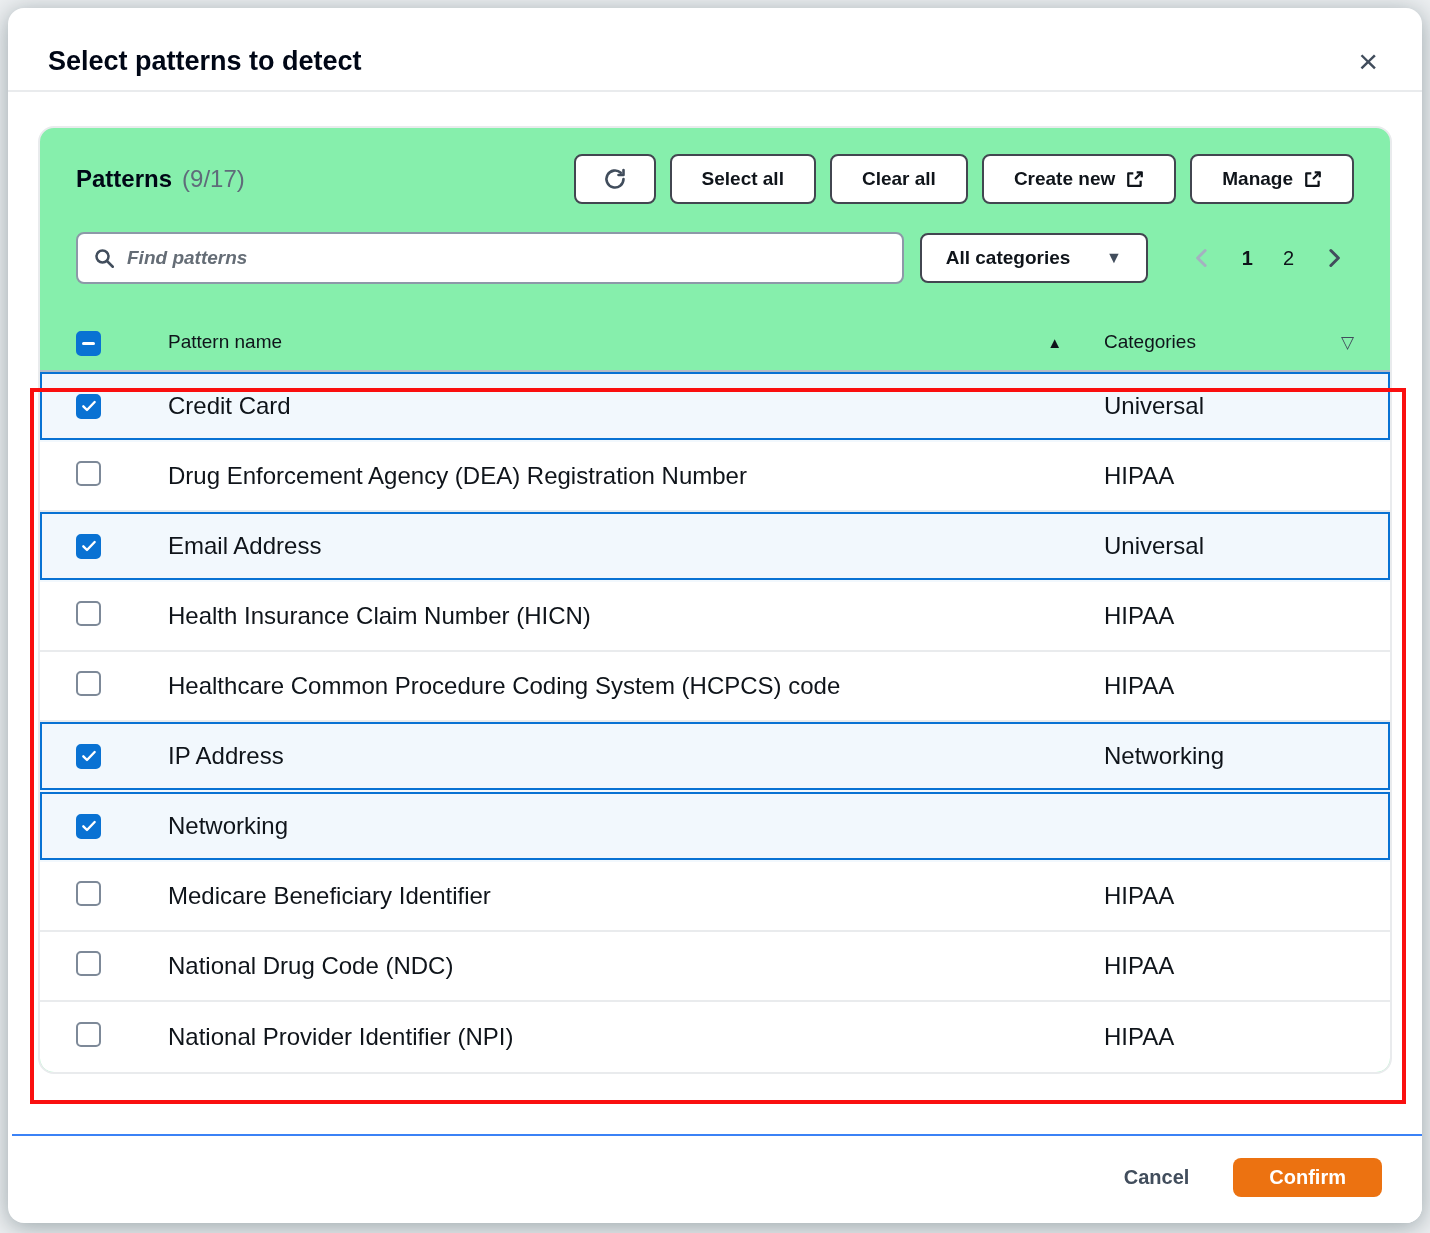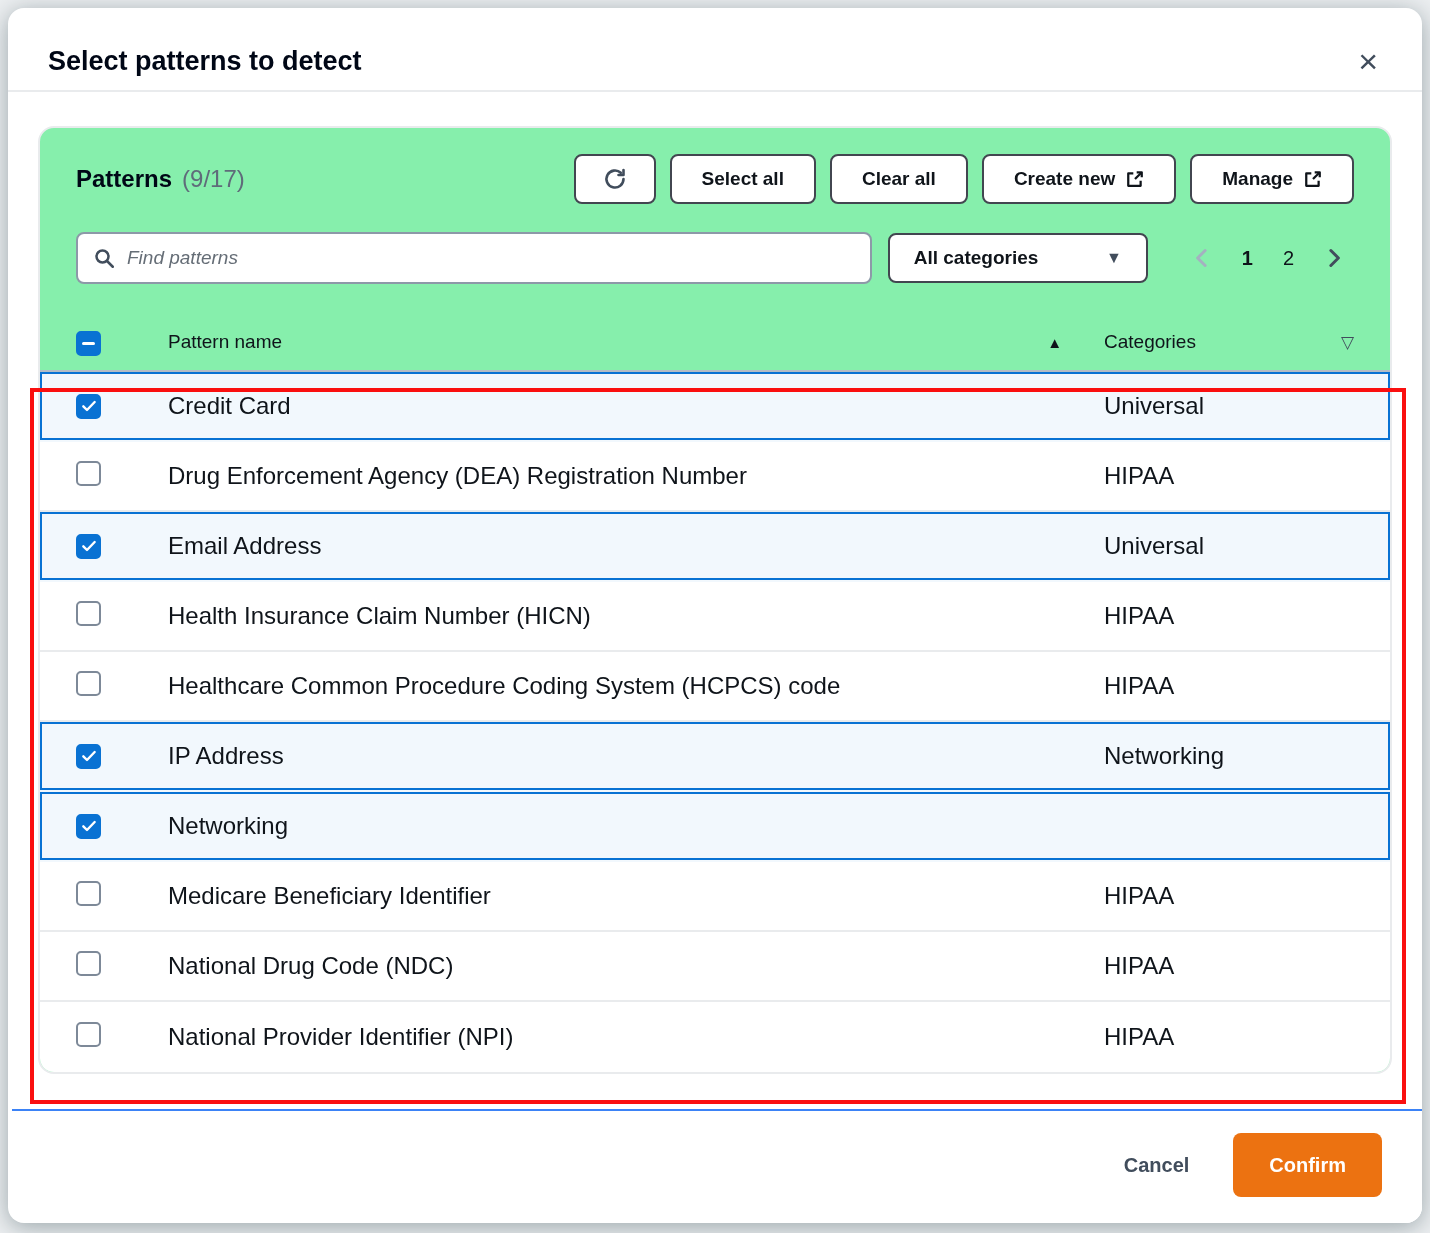--- a/index.html
+++ b/index.html
@@ -82,25 +82,25 @@
     height: 52px;
     border: 2px solid #8d99a8;
     border-radius: 8px;
     display: flex; align-items: center; gap: 11px;
     padding: 0 16px;
     background: #fff;
   }
   .search-box input {
     flex: 1; border: none; outline: none;
     font-family: "Liberation Sans", sans-serif;
-    font-size: 19px; color: #0f141a; background: transparent;
+    font-size: 19px; color: #0f141a; background: transparent; font-weight: bold;
   }
   .search-box input::placeholder { font-style: italic; color: #656d76; opacity: 1; }
 
-  .dropdown-btn { width: 260px; justify-content: space-between; padding: 0 24px; }
+  .dropdown-btn { width: 228px; justify-content: space-between; padding: 0 24px; }
   .dropdown-btn .caret { font-size: 16px; color: #414d5c; }
 
   .pagination {
     margin-left: 18px;
     display: flex; align-items: center; gap: 10px;
   }
   .page-btn {
     background: none; border: none; cursor: pointer;
     font-family: "Liberation Sans", sans-serif;
     font-size: 20px; color: #0f141a;
@@ -171,21 +171,21 @@
     display: flex; align-items: center; justify-content: flex-end; gap: 38px;
     background: #fff;
     border-radius: 0 0 16px 16px;
   }
   .cancel-btn {
     background: none; border: none; cursor: pointer;
     font-family: "Liberation Sans", sans-serif;
     font-size: 20px; font-weight: 700; color: #414d5c;
   }
   .confirm-btn {
-    height: 64px; padding: 0 36px;
+    height: 39px; padding: 0 36px;
     background: var(--confirm-orange, #ec7211);
     border: none; border-radius: 8px; cursor: pointer;
     font-family: "Liberation Sans", sans-serif;
     font-size: 20px; font-weight: 700; color: #fff;
   }
 
   
   .annotation {
     position: absolute;
     left: 30px; top: 388px;

